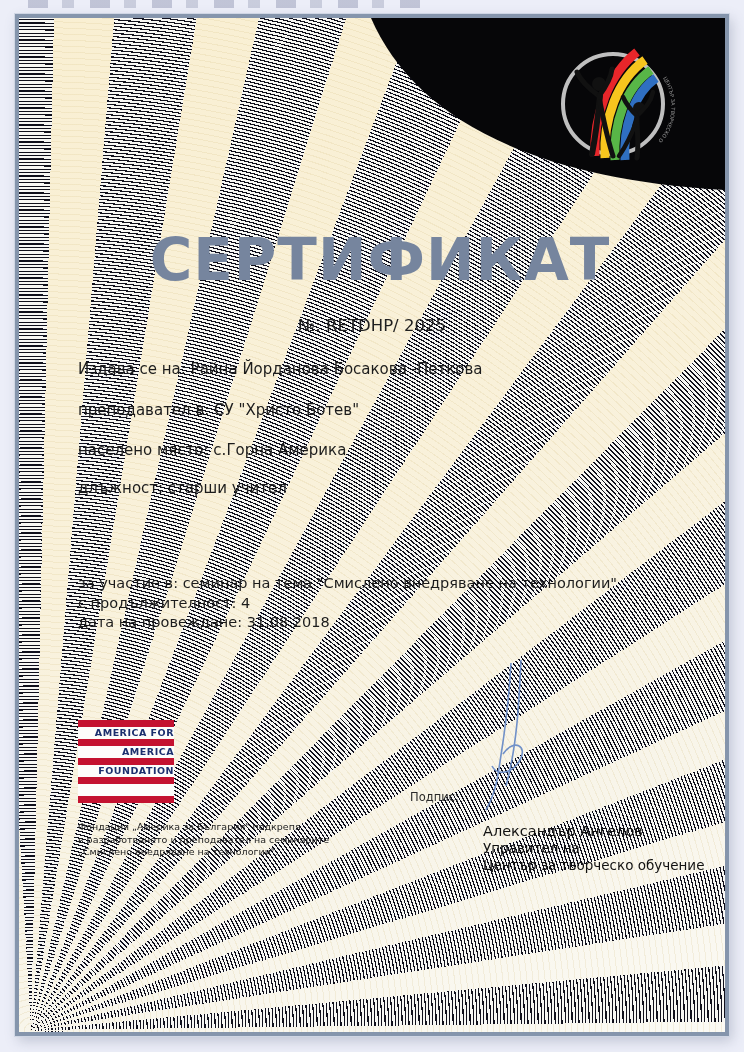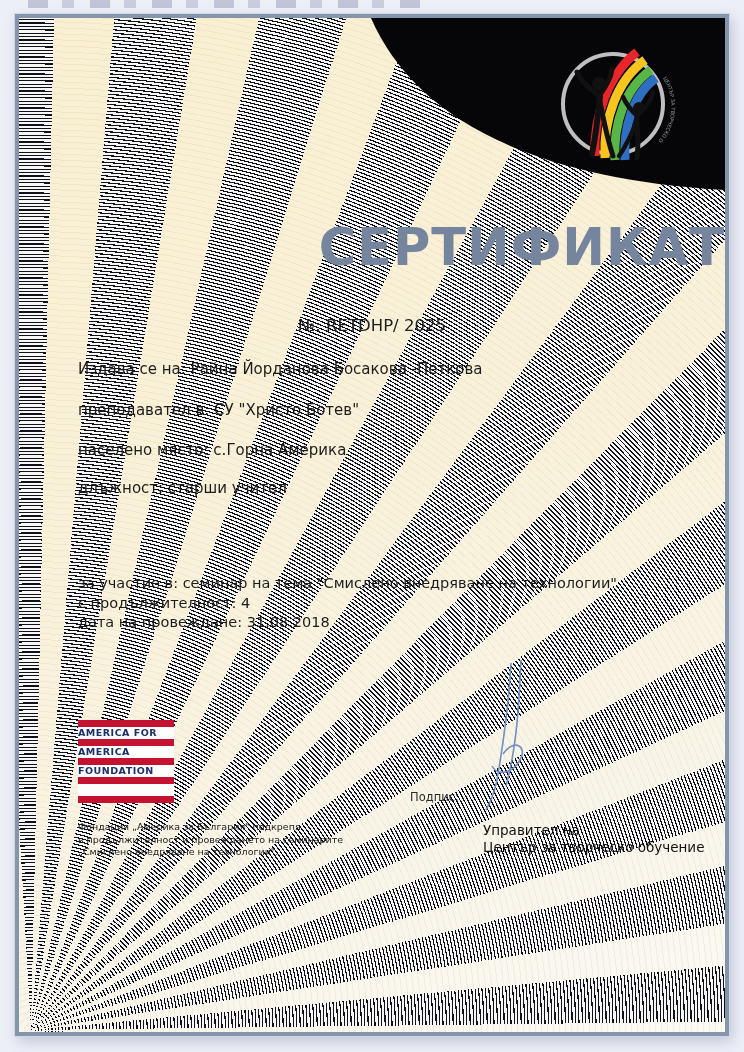--- a/index.html
+++ b/index.html
@@ -60,39 +60,39 @@
       #000 76.7deg 81.3deg,transparent 81.3deg 84.7deg,
       #000 84.7deg 89.3deg,transparent 89.3deg 92.7deg,
       #000 92.7deg 97.3deg,transparent 97.3deg 356.7deg,
       #000 356.7deg 360deg);
   }
   .corner-svg{position:absolute;top:0;right:0;}
   .logo-svg{position:absolute;left:536px;top:26px;}
   .sig-svg{position:absolute;left:440px;top:640px;}
 
   .title{
-    position:absolute;top:200px;left:0;width:100%;text-align:right;
-    font-size:51px;font-weight:bold;color:#76859e;letter-spacing:1px;margin:0;
+    position:absolute;top:200px;left:0;width:100%;text-align:center;
+    font-size:58px;font-weight:bold;color:#76859e;letter-spacing:1px;margin:8px;
   }
   .cert-no{
     position:absolute;top:298px;left:0;width:100%;text-align:center;
     font-size:16.5px;color:#1f1f1f;
   }
   .fline{position:absolute;left:59px;font-size:15px;color:#1c1c1c;white-space:nowrap;}
   .f0{top:342px}.f1{top:383px}.f2{top:423px}.f3{top:461px}
   .event{position:absolute;left:59px;top:556px;font-size:14.5px;line-height:19.5px;color:#1c1c1c;white-space:nowrap;}
   .sig-label{position:absolute;left:391px;top:772px;font-size:11.5px;color:#2a2a2a;}
   .names{position:absolute;left:464px;top:804px;color:#111;white-space:nowrap;}
   .names .nm{font-size:14.5px;line-height:18px;}
   .names .rl,.names .og{font-size:13.5px;line-height:17px;}
   .sponsor{position:absolute;left:59px;top:803px;font-size:9.5px;line-height:12.5px;color:#222;white-space:nowrap;}
   
   .afb{position:absolute;left:59px;top:702px;width:96px;}
   .afb .bar{height:7px;background:#c41230;}
-  .afb .gap{height:12px;background:#fdfdfb;display:flex;align-items:center;}
+  .afb .gap{height:12px;background:#fdfdfb;display:flex;align-items:center;justify-content:flex-end;}
   .afb .gap span{
     font-size:9.5px;font-weight:bold;color:#1b2f6e;letter-spacing:.5px;line-height:12px;
   }
 </style>
 </head>
 <body>
 
 <div class="top-frag"></div>
 
 <div class="page">
@@ -159,32 +159,33 @@
     <div class="gap">
         <span>FOUNDATION</span>
       </div>
     <div class="bar"></div>
     <div class="gap"></div>
     <div class="bar"></div>
   </div>
 
   <div class="sponsor">
     <div>Фондация „Америка за България" подкрепя</div>
-    <div>в продължителност и провеждането на семинарите</div>
+    <div>в разработването и преподавател на семинарите</div>
     <div>„Смислено внедряване на технологии".</div>
   </div>
 
   <div class="sig-label">Подпис:</div>
 
   <svg class="sig-svg" width="120" height="180" viewBox="0 0 120 180">
     <g stroke="#6a8cc7" stroke-width="1.6" fill="none" opacity=".95">
       <path d="M52,5 C50,42 45,80 40,110"></path>
       <path d="M62,2 C60,45 58,88 47,128"></path>
       <path d="M44,96 C55,80 69,88 61,102 C53,116 38,118 33,108"></path>
       <path d="M40,110 C38,126 34,140 27,152"></path>
     </g>
   </svg>
 
   <div class="names">
+    <div class="nm">Александър Ангелов</div>
     <div class="rl">Управител на</div>
     <div class="og">Център за творческо обучение</div>
   </div>
 </div>
 
 </body></html>

